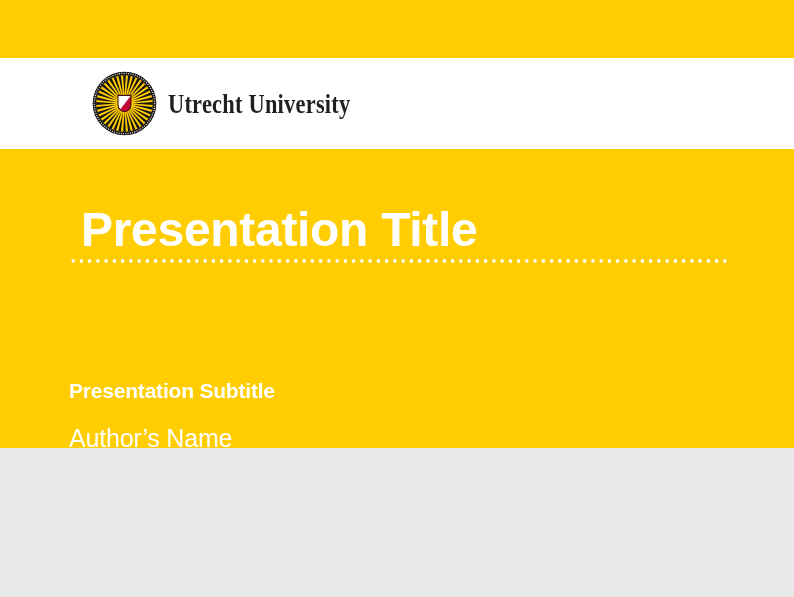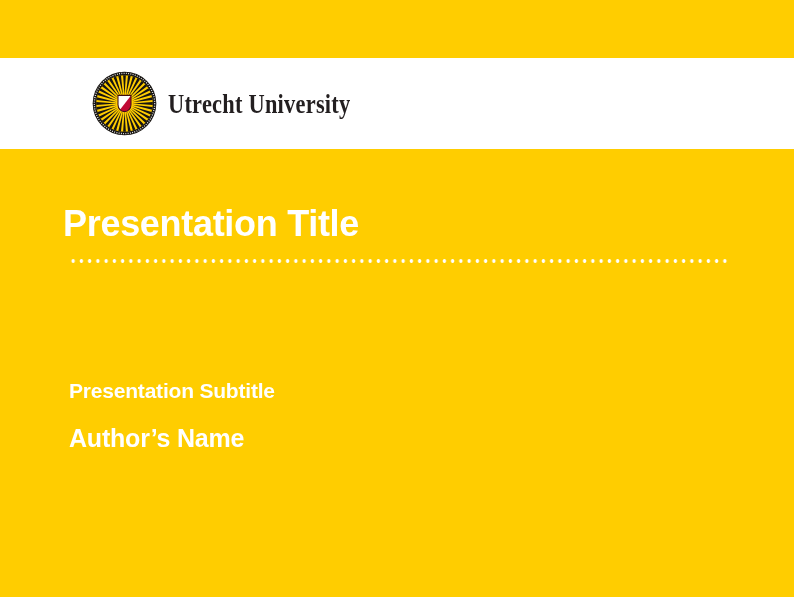--- a/index.html
+++ b/index.html
@@ -1,21 +1,21 @@
 <!DOCTYPE html>
 <html><head>
 <meta charset="utf-8">
 <style>
   html, body { margin: 0; padding: 0; background: #e8e8e8; }
   * { box-sizing: border-box; }
 
   .slide {
     position: relative;
     width: 794px;
-    height: 597px;
+    height: 448px;
     overflow: hidden;
     background: #FFCD00;
     font-family: "Liberation Sans", sans-serif;
   }
 
   
   .topbar {
     position: absolute;
     left: 0; top: 0;
     width: 794px; height: 58px;
@@ -60,23 +60,23 @@
   
   .body {
     position: absolute;
     left: 0; top: 149px;
     width: 794px; height: 448px;
     background: #FFCD00;
   }
 
   .title {
     position: absolute;
-    left: 63px; top: 57px;        
+    left: 81px; top: 57px;        
     margin: 0;
-    font-size: 36px;
+    font-size: 48px;
     line-height: 1;
     font-weight: 700;
     color: #FFFFFF;
     white-space: nowrap;
     letter-spacing: -0.3px;
   }
 
   .dots {
     position: absolute;
     left: 69px; top: 108px;       
@@ -98,21 +98,21 @@
     white-space: nowrap;
     letter-spacing: -0.2px;
   }
 
   .author {
     position: absolute;
     left: 69px; top: 277px;       
     margin: 0;
     font-size: 25px;
     line-height: 1;
-    font-weight: 700;
+    font-weight: 400;
     color: #FFFFFF;
     white-space: nowrap;
     letter-spacing: -0.2px;
   }
 </style>
 </head>
 <body>
 
 <div class="slide">
 

